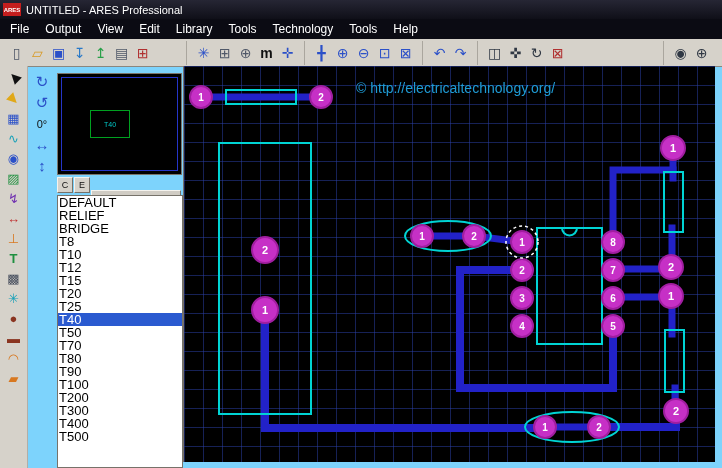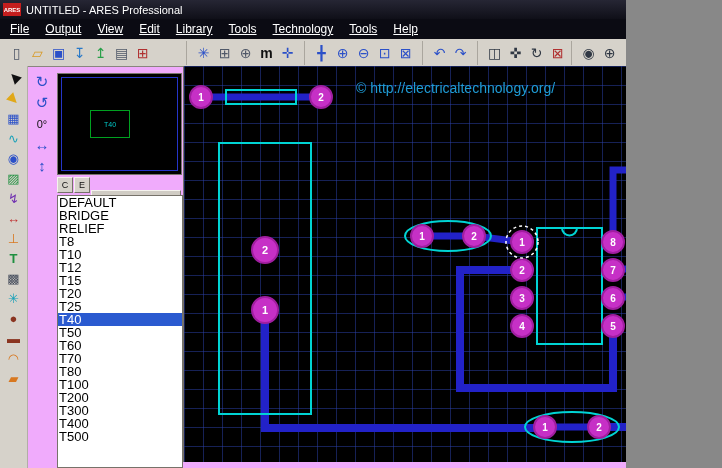--- a/index.html
+++ b/index.html
@@ -1,23 +1,23 @@
 <!DOCTYPE html>
 <html><head>
 <meta charset="utf-8">
 <style>
   html,body{margin:0;padding:0;background:#888;}
-  .window{position:relative;width:626px;height:468px;background:#f0abfc;font-family:"Liberation Sans",sans-serif;overflow:hidden;}
+  .window{position:relative;width:722px;height:468px;background:#7dd3fc;font-family:"Liberation Sans",sans-serif;overflow:hidden;}
 
   .titlebar{position:absolute;left:0;top:0;right:0;height:19px;background:linear-gradient(#262634,#0f0f18);display:flex;align-items:center;padding-left:3px;gap:5px;}
   .app-logo{width:18px;height:13px;background:#c41e1e;color:#fff;font-size:6px;font-weight:bold;display:flex;align-items:center;justify-content:center;}
   .title-text{color:#fff;font-size:11px;}
 
   .menubar{position:absolute;top:19px;left:0;right:0;height:20px;background:#0b0b13;display:flex;align-items:center;padding-left:2px;}
-  .menu-item{color:#fff;font-size:12px;padding:2px 8px;cursor:default;text-decoration:underline;}
+  .menu-item{color:#fff;font-size:12px;padding:2px 8px;cursor:default;}
 
   .toolbar{position:absolute;top:39px;left:0;right:0;height:27px;background:#d6d2ca;border-bottom:1px solid #8a867e;display:flex;align-items:center;padding:0 3px;}
   .tb-group{display:flex;align-items:center;height:24px;padding:0 3px;}
   .tb-group + .tb-group{border-left:1px solid #aaa69e;margin-left:3px;padding-left:6px;}
   .tb-group:nth-child(2){margin-left:30px;}
   .tb-group:last-child{margin-left:auto;margin-right:4px;}
   .tb-icon{width:21px;height:21px;display:flex;align-items:center;justify-content:center;font-size:14px;cursor:default;}
 
   .side-toolbar{position:absolute;top:66px;left:0;width:27px;bottom:0;background:#d6d2ca;border-right:1px solid #b2aea6;display:flex;flex-direction:column;align-items:center;padding-top:3px;gap:1px;}
   .st-icon{width:20px;height:19px;display:flex;align-items:center;justify-content:center;font-size:13px;}
@@ -141,33 +141,33 @@
   </div>
 
   <div class="selector-header">
     <div class="sel-btn">C</div>
     <div class="sel-btn">E</div>
     <div class="sel-title">TRACES</div>
   </div>
 
   <div class="trace-list">
       <div class="list-item">DEFAULT</div>
+      <div class="list-item">RELIEF</div>
       <div class="list-item">BRIDGE</div>
-      <div class="list-item">RELIEF</div>
       <div class="list-item">T8</div>
       <div class="list-item">T10</div>
       <div class="list-item">T12</div>
       <div class="list-item">T15</div>
       <div class="list-item">T20</div>
       <div class="list-item">T25</div>
       <div class="list-item selected">T40</div>
       <div class="list-item">T50</div>
-      <div class="list-item">T60</div>
       <div class="list-item">T70</div>
       <div class="list-item">T80</div>
+      <div class="list-item">T90</div>
       <div class="list-item">T100</div>
       <div class="list-item">T200</div>
       <div class="list-item">T300</div>
       <div class="list-item">T400</div>
       <div class="list-item">T500</div>
     </div>
 
   <div class="canvas">
     <svg width="531" height="396" viewBox="0 0 531 396">
         <polyline points="17,31 137,31" fill="none" stroke="#2222c8" stroke-width="7" stroke-linecap="square" stroke-linejoin="miter"></polyline>

